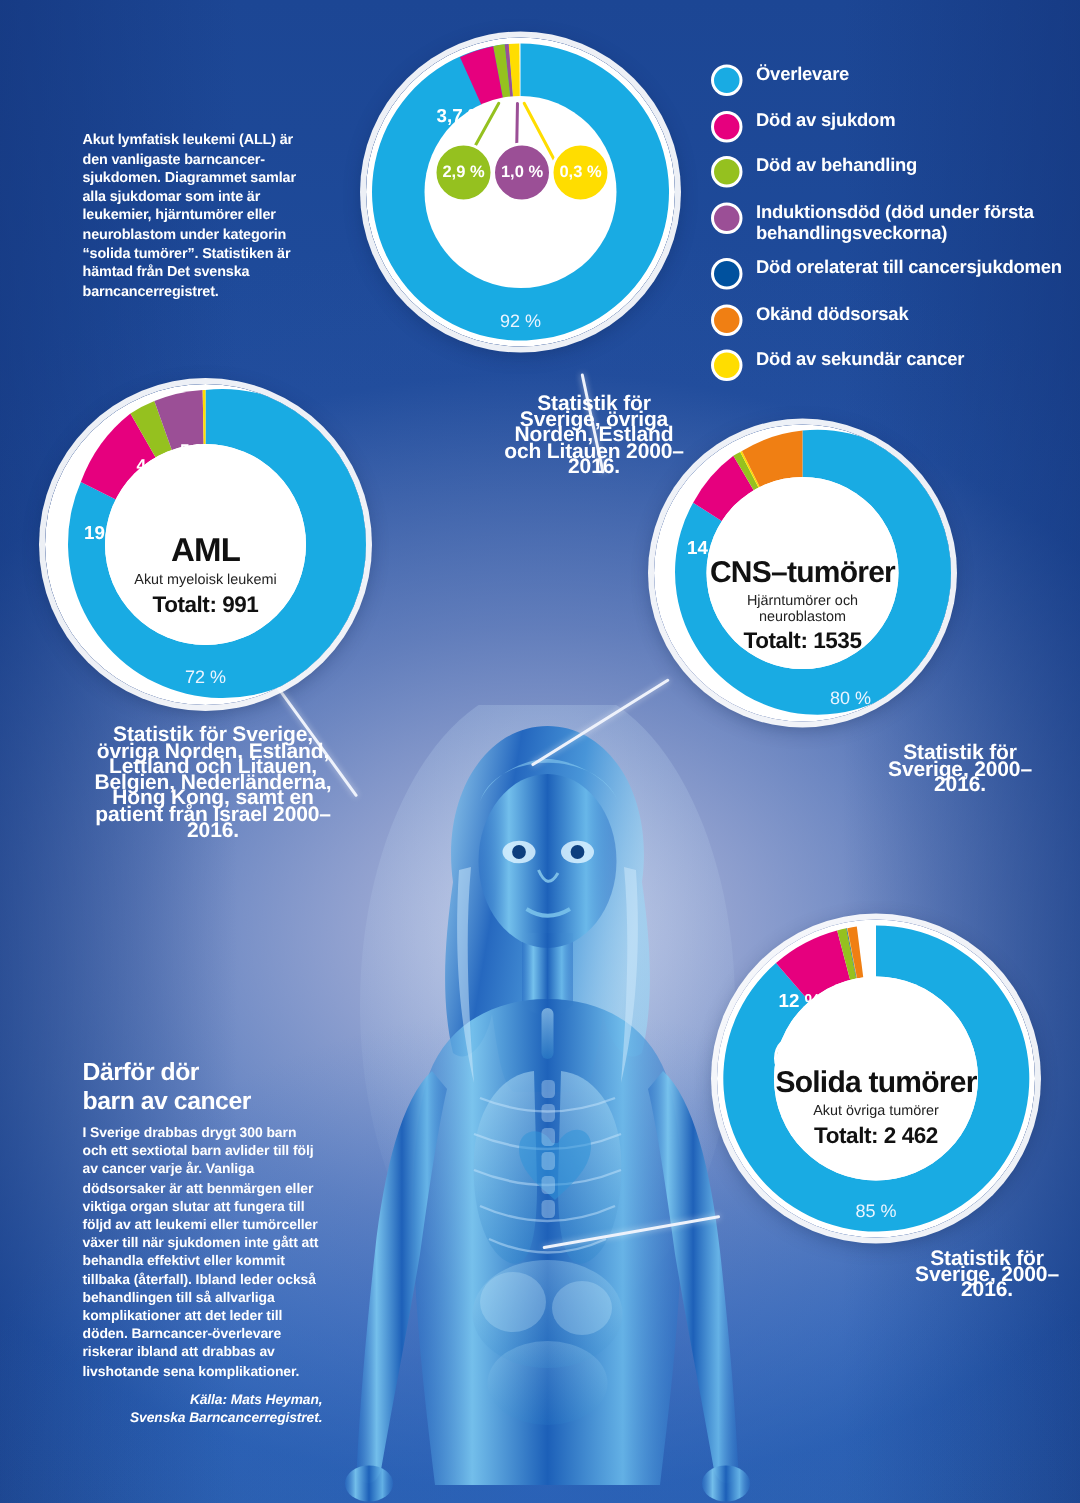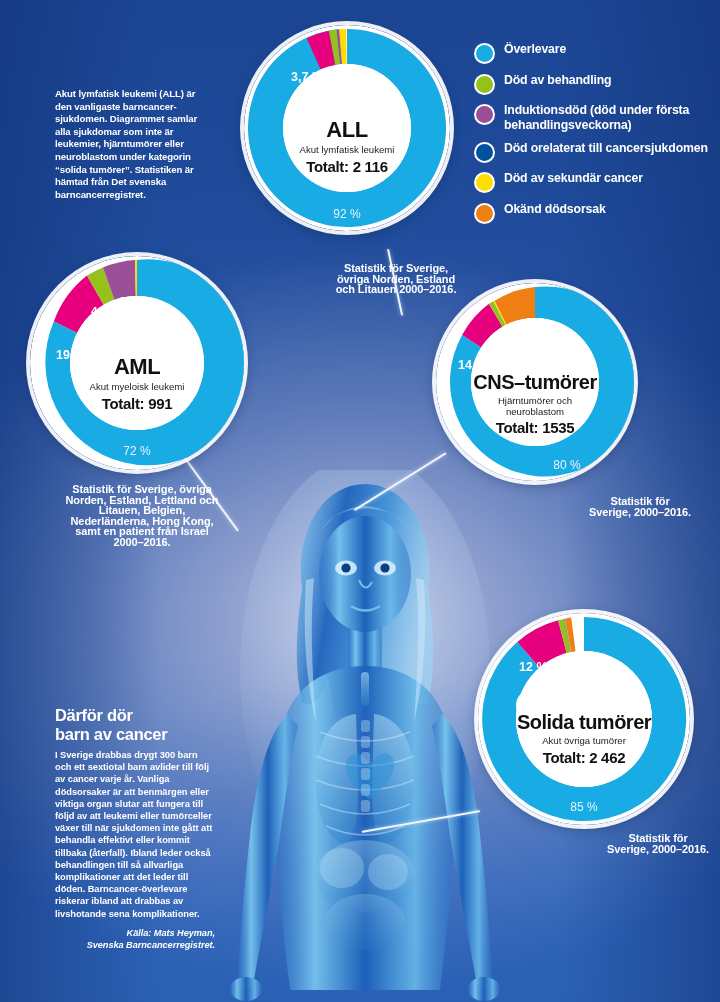--- a/index.html
+++ b/index.html
@@ -63,21 +63,21 @@
   .legend-label{ font-size:12.3px; line-height:14.5px; color:#ffffff; font-weight:bold; letter-spacing:-0.15px;}
 
   
   #intro{ position:absolute; left:55px; top:88px; width:150px;
           font-size:9.6px; line-height:12.6px; color:#ffffff; font-weight:bold; letter-spacing:-0.1px;}
   #story{ position:absolute; left:55px; top:706px; width:160px; }
   #story h2{ font-size:16.5px; line-height:18.5px; font-weight:bold; color:#fff; margin-bottom:6px; letter-spacing:-0.3px;}
   #story p{ font-size:9.3px; line-height:12.2px; color:#ffffff; font-weight:bold; letter-spacing:-0.05px;}
   #story .src{ margin-top:7px; font-style:italic; text-align:right; font-size:9.2px; line-height:12px;}
 
-  .caption{ position:absolute; font-size:11px; line-height:10.6px; color:#ffffff;
+  .caption{ position:absolute; font-size:14px; line-height:10.6px; color:#ffffff;
             font-weight:bold; text-align:center; letter-spacing:-0.1px; }
 </style>
 </head>
 <body>
 
 <div id="bg"></div>
 <div id="bgvignette"></div>
 
 <div id="figure">
   <svg width="274" height="532" viewBox="0 0 274 532" xmlns="http://www.w3.org/2000/svg">
@@ -175,38 +175,42 @@
 <div class="connector" style="left:238px; top:530px; width:132px; transform:rotate(-126deg);"></div>
 <div class="connector" style="left:446px; top:452px; width:108px; transform:rotate(148deg);"></div>
 <div class="connector" style="left:480px; top:810px; width:120px; transform:rotate(170deg);"></div>
 
 <div id="legend">
   <div class="legend-row">
     <span class="legend-dot" style="background:#19ABE3"></span>
     <span class="legend-label">Överlevare</span>
   </div>
   <div class="legend-row">
+    <span class="legend-dot" style="background:#E6007E"></span>
+    <span class="legend-label">Död av sjukdom</span>
+  </div>
+  <div class="legend-row">
     <span class="legend-dot" style="background:#95C11F"></span>
     <span class="legend-label">Död av behandling</span>
   </div>
   <div class="legend-row">
     <span class="legend-dot" style="background:#9B4F96"></span>
     <span class="legend-label" style="width:192px;">Induktionsdöd (död under första behandlingsveckorna)</span>
   </div>
   <div class="legend-row" style="margin-top:2px;">
     <span class="legend-dot" style="background:#00519E"></span>
     <span class="legend-label">Död orelaterat till cancersjukdomen</span>
   </div>
   <div class="legend-row">
+    <span class="legend-dot" style="background:#F07F13"></span>
+    <span class="legend-label">Okänd dödsorsak</span>
+  </div>
+  <div class="legend-row">
     <span class="legend-dot" style="background:#FFDD00"></span>
     <span class="legend-label">Död av sekundär cancer</span>
-  </div>
-  <div class="legend-row">
-    <span class="legend-dot" style="background:#F07F13"></span>
-    <span class="legend-label">Okänd dödsorsak</span>
   </div>
 </div>
 
 <p id="intro">Akut lymfatisk leukemi (ALL) är den vanligaste barncancer-sjukdomen. Diagrammet samlar alla sjukdomar som inte är leukemier, hjärntumörer eller neuroblastom under kategorin “solida tumörer”. Statistiken är hämtad från Det svenska barncancerregistret.</p>
 
 <div class="donut" style="left:244px; top:25px; width:206px; height:206px;">
   <svg class="ring" width="206" height="206" viewBox="0 0 206 206">
     <circle cx="103" cy="103" r="103" fill="#ffffff"></circle>
 
     <path d="M103 103 L103 4 A99 99 0 1 1 95.06 4.32 Z" fill="#19ABE3"></path>
@@ -227,25 +231,20 @@
   <div class="bubble" style="left:45px; top:70px; width:40px; height:40px; background:#95C11F; font-size:11px;">
     <span>2,9 %</span>
   </div>
   <div class="bubble" style="left:84px; top:70px; width:40px; height:40px; background:#9B4F96; font-size:11px;">
     <span>1,0 %</span>
   </div>
   <div class="bubble" style="left:123px; top:70px; width:40px; height:40px; background:#FFDD00; font-size:11px;">
     <span>0,3 %</span>
   </div>
 
-  <div class="hole" style="left:39px; top:39px; width:128px; height:128px; justify-content:flex-start; padding-top:53px;">
-    <div class="t1" style="font-size:22px;">ALL</div>
-    <div class="t2" style="font-size:9.6px; margin-top:1px;">Akut lymfatisk leukemi</div>
-    <div class="t3" style="font-size:15px; margin-top:3px;">Totalt: 2 116</div>
-  </div>
 </div>
 
 <p class="caption" style="left:330px; top:263px; width:132px;">Statistik för Sverige, övriga Norden, Estland och Litauen 2000–2016.</p>
 
 <div class="donut" style="left:30px; top:256px; width:214px; height:214px;">
   <svg class="ring" width="214" height="214" viewBox="0 0 214 214">
     <circle cx="107" cy="107" r="107" fill="#ffffff"></circle>
     <path d="M107 107 L107 4 A103 103 0 1 1 23.9 65.3 Z" fill="#19ABE3"></path>
     <path d="M107 107 L23.9 65.3 A103 103 0 0 1 56.95 19.6 Z" fill="#E6007E"></path>
     <path d="M107 107 L56.95 19.6 A103 103 0 0 1 72.9 11.4 Z" fill="#95C11F"></path>

